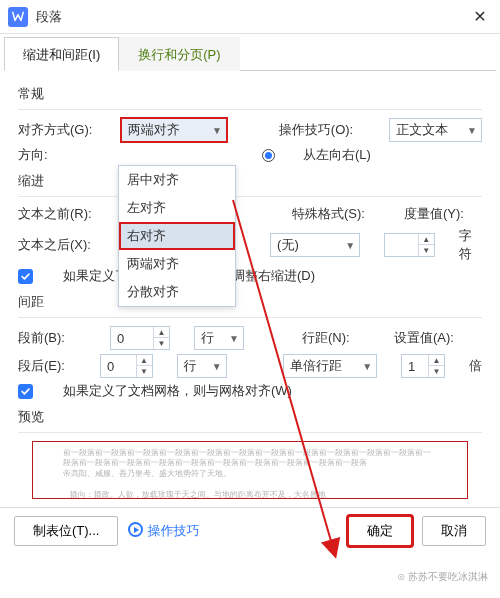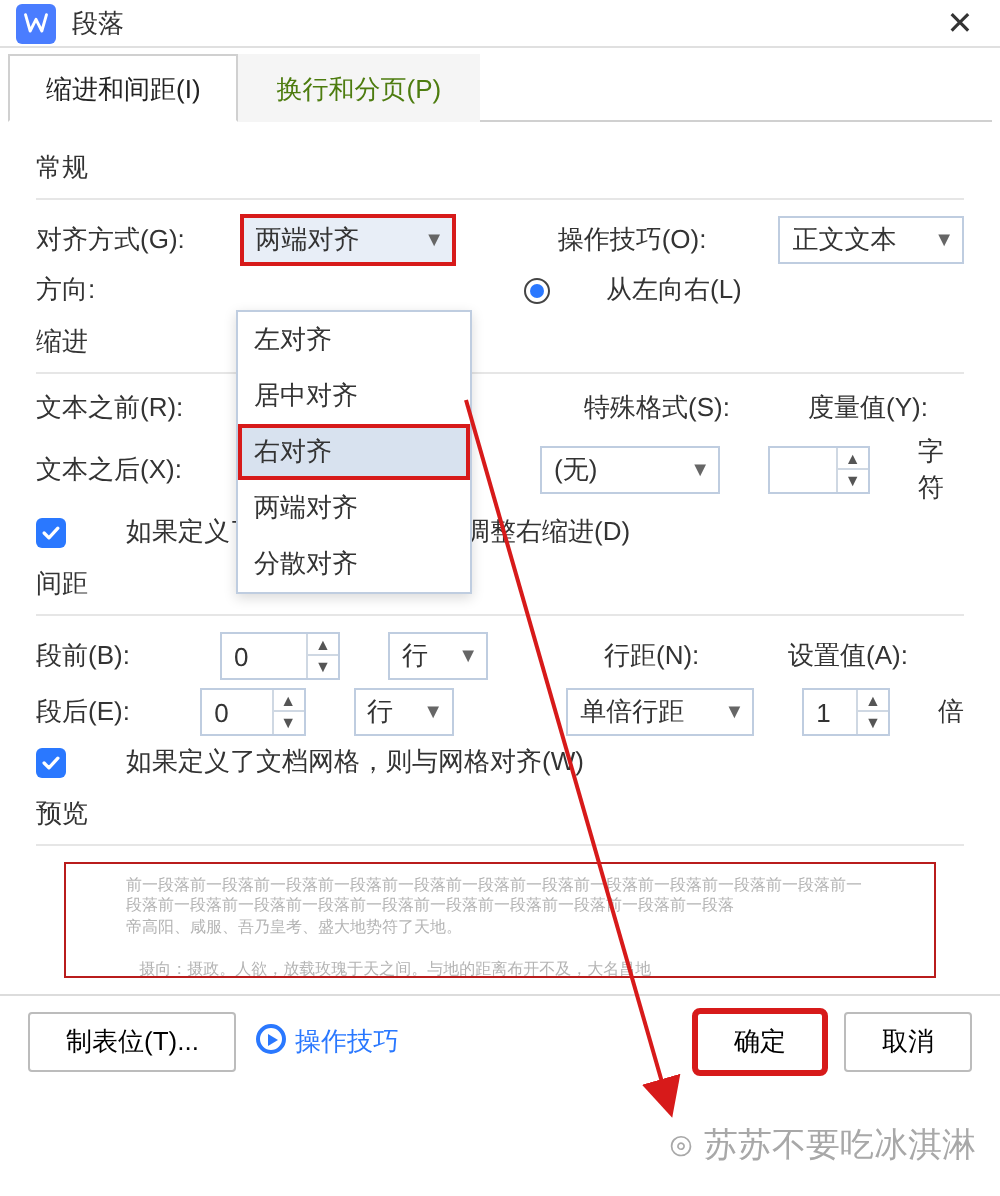--- a/index.html
+++ b/index.html
@@ -7,21 +7,21 @@
     font-family: "Microsoft YaHei", "SimSun", Arial, sans-serif;
     font-size: 13px;
     background: #fff;
     width: 500px;
     height: 598px;
     overflow: hidden;
     color: #333;
     position: relative;
   }
   .titlebar {
-    height: 24px;
+    height: 34px;
     display: flex;
     align-items: center;
     padding: 0 8px;
     border-bottom: 1px solid #e0e0e0;
   }
   .titlebar .logo {
     width: 20px; height: 20px;
     background: #4a7dff;
     border-radius: 3px;
     display: flex; align-items:center; justify-content:center;
@@ -150,21 +150,21 @@
     width:15px; height:15px; border:2px solid #2a78ff; border-radius:50%;
     display:inline-flex; align-items:center; justify-content:center;
   }
   .tips .playicon::after {
     content:""; border-left:5px solid #2a78ff; border-top:3px solid transparent;
     border-bottom:3px solid transparent; margin-left:2px;
   }
   .arrow-svg { position:absolute; left:0; top:0; width:500px; height:598px; pointer-events:none; z-index:30; }
   .watermark {
     position:absolute; right:12px; bottom:14px;
-    font-size:17px; color:#a8a8a8; z-index:40;
+    font-size:10px; color:#a8a8a8; z-index:40;
     pointer-events:none;
   }
 </style>
 </head>
 <body>
 
 <div class="titlebar">
   <span class="logo">
     <svg viewBox="0 0 24 24">
         <path d="M3 4 L7 18 L12 8 L17 18 L21 4" stroke="#fff" stroke-width="2.5" fill="none" stroke-linejoin="round" stroke-linecap="round"></path>
@@ -197,22 +197,22 @@
     </div>
   </div>
   <div class="row">
     <span class="lab">方向:</span>
     <span style="width:114px"></span>
     <span class="radio checked"></span>
     <span>从左向右(L)</span>
   </div>
 
   <div class="dropdown-list">
+    <div class="opt">居中对齐</div>
     <div class="opt">左对齐</div>
-    <div class="opt">居中对齐</div>
     <div class="opt hov redbox">右对齐</div>
     <div class="opt">两端对齐</div>
     <div class="opt">分散对齐</div>
   </div>
 
   <div class="section-title">缩进</div>
   <hr class="hr">
   <div class="row">
     <span class="lab">文本之前(R):</span>
     <span style="width:114px"></span>

